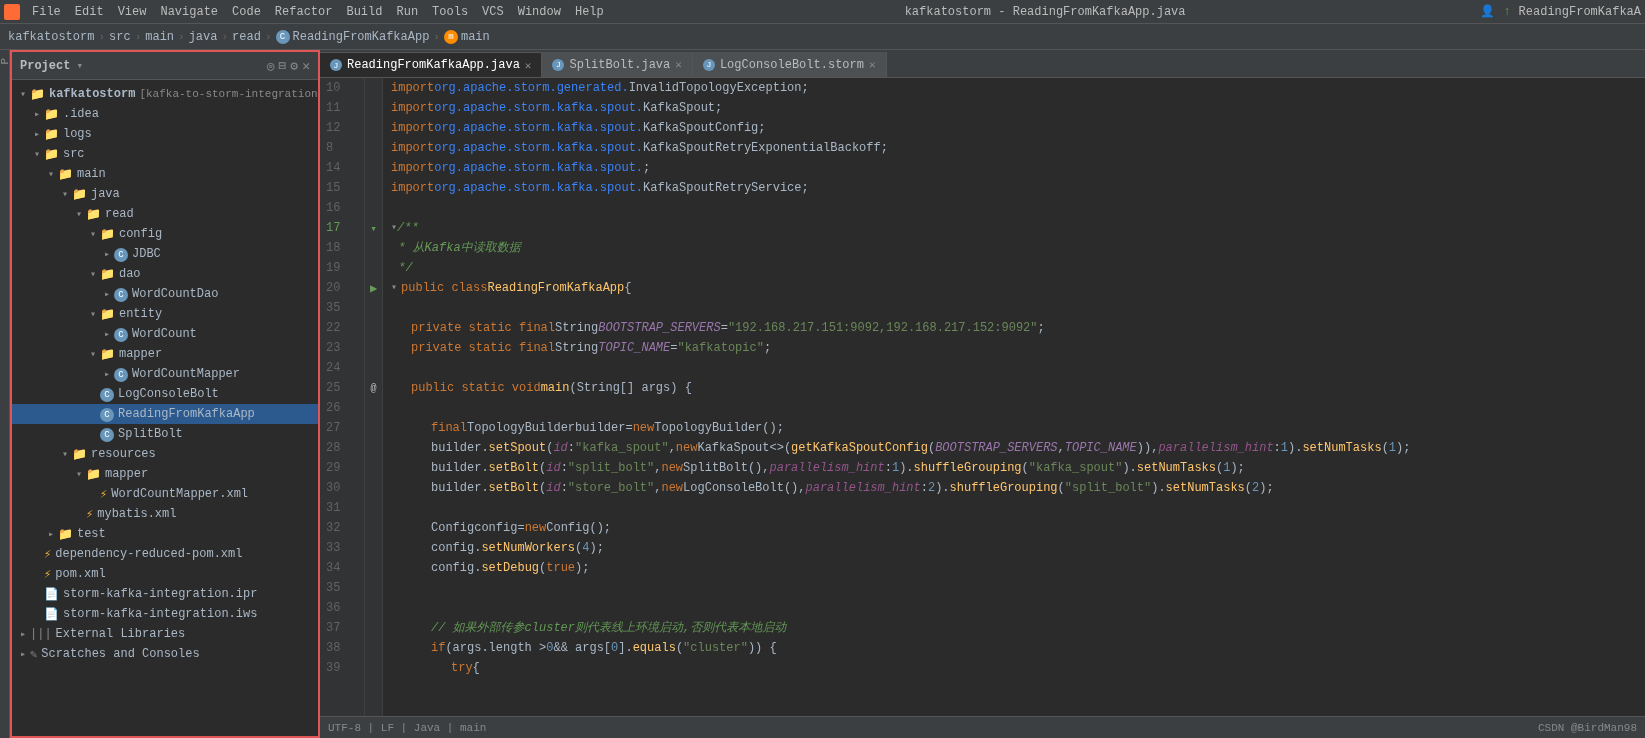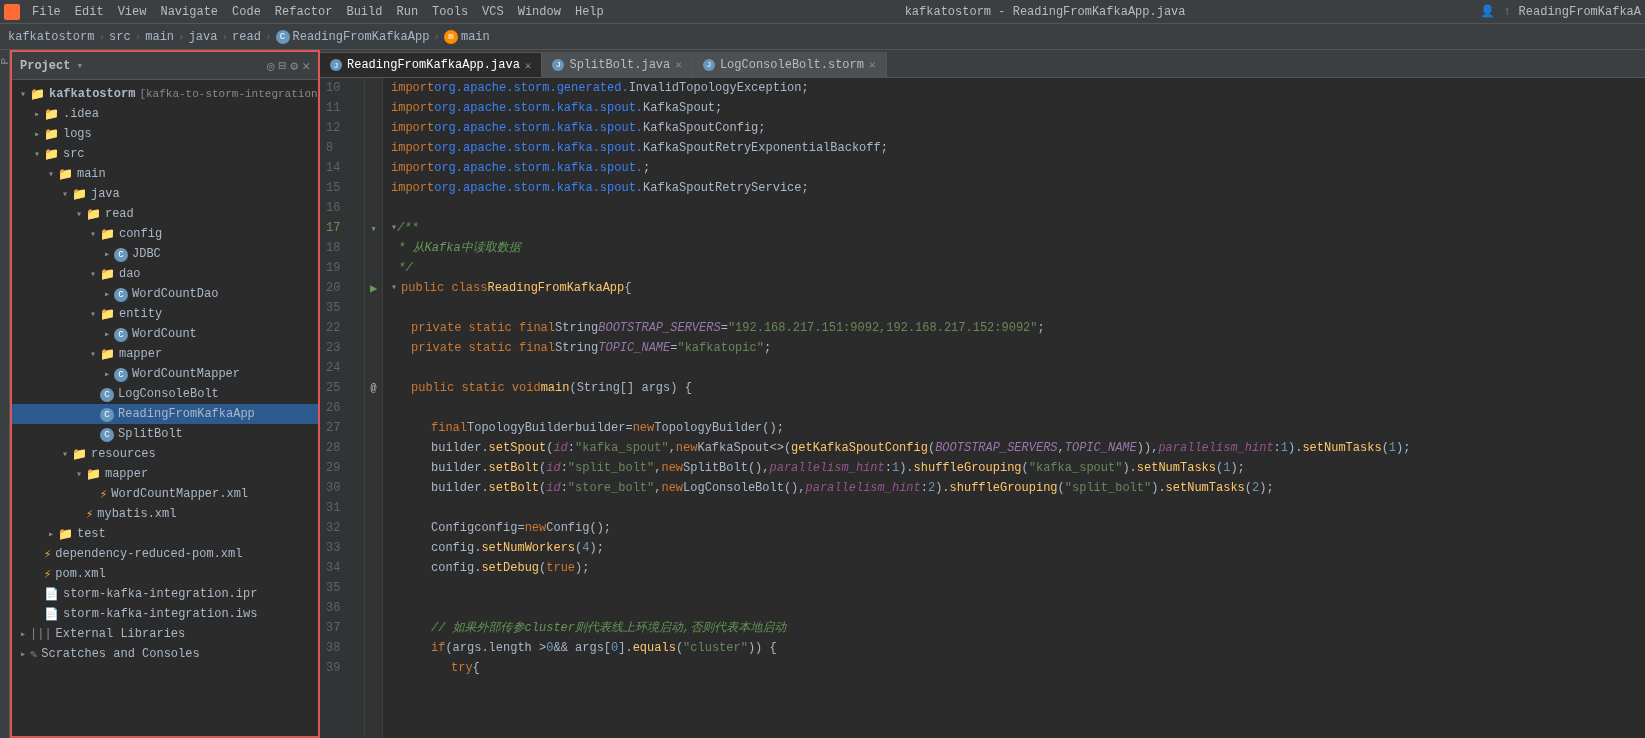--- a/index.html
+++ b/index.html
@@ -884,15 +884,19 @@
         </div>
 
         <div class="code-line">
           <span style="display:inline-block;width:60px;"></span>
           <span class="kw">try </span>
             <span>{</span>
         </div>
       </div>
     </div>
 
+    <div class="bottom-bar">
+      <span style="color:#888;font-size:11px;">UTF-8 | LF | Java | main</span>
+      <span class="bottom-bar-right">CSDN @BirdMan98</span>
+    </div>
   </div>
 
 </div>
 
 </body></html>

